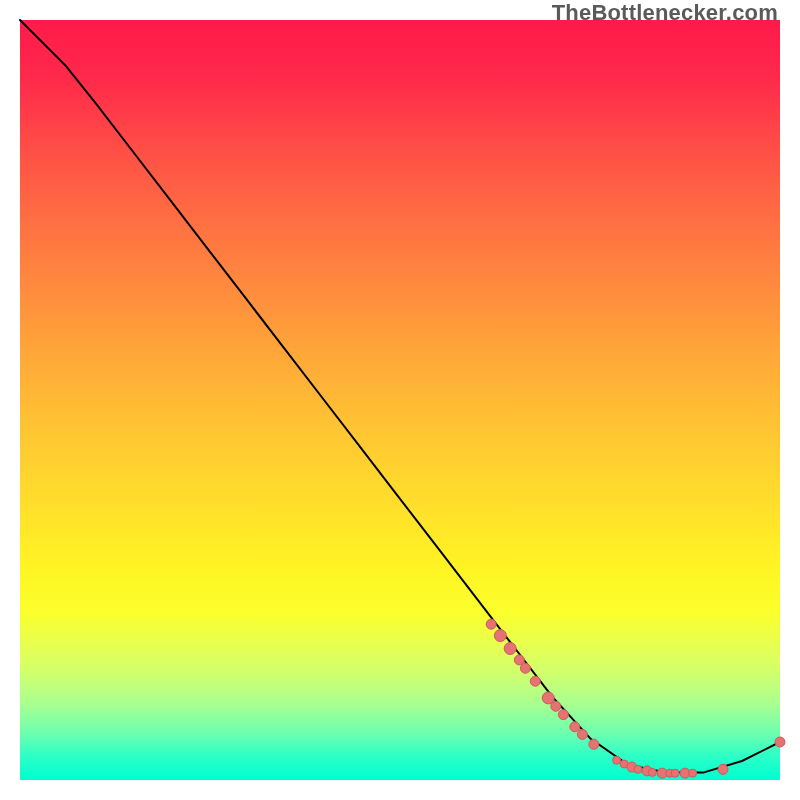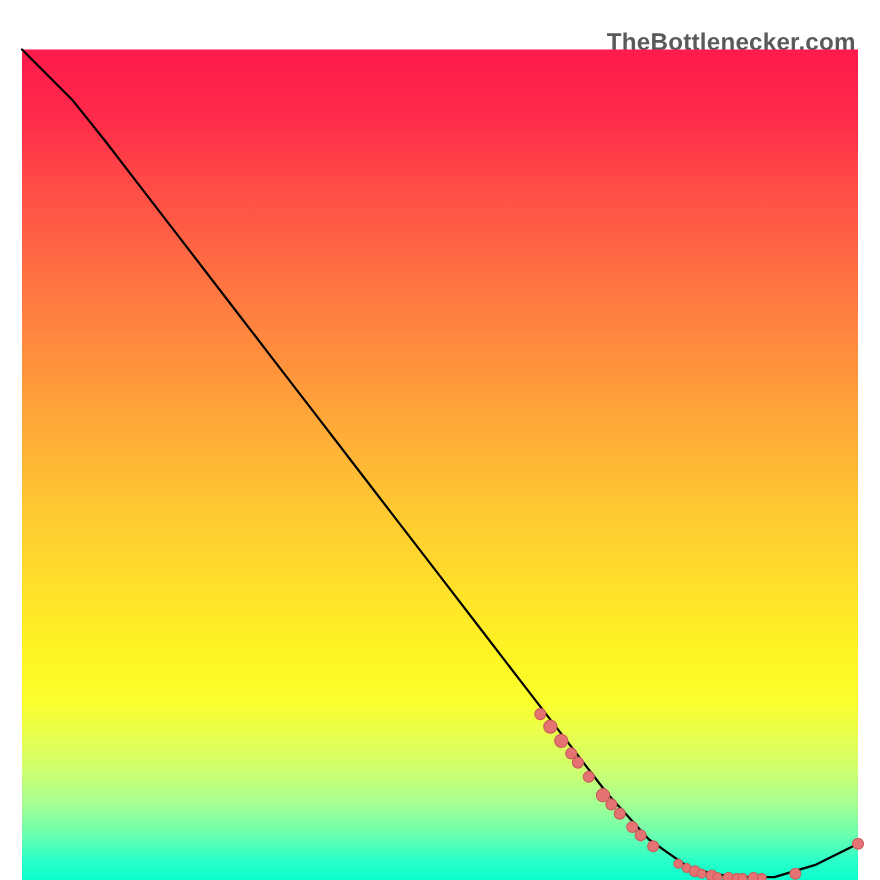--- a/index.html
+++ b/index.html
@@ -8,21 +8,20 @@
     width: 800px;
     height: 800px;
     overflow: hidden;
     background: #ffffff;
     font-family: Arial, Helvetica, sans-serif;
   }
   .chart-container {
     position: relative;
     width: 800px;
     height: 688px;
-    margin-top: 25px;
   }
   .plot-area {
     position: absolute;
     left: 20px;
     top: 20px;
     width: 760px;
     height: 760px;
     background: linear-gradient(to bottom,
       #ff1a4b 0%,
       #ff2a4a 8%,

